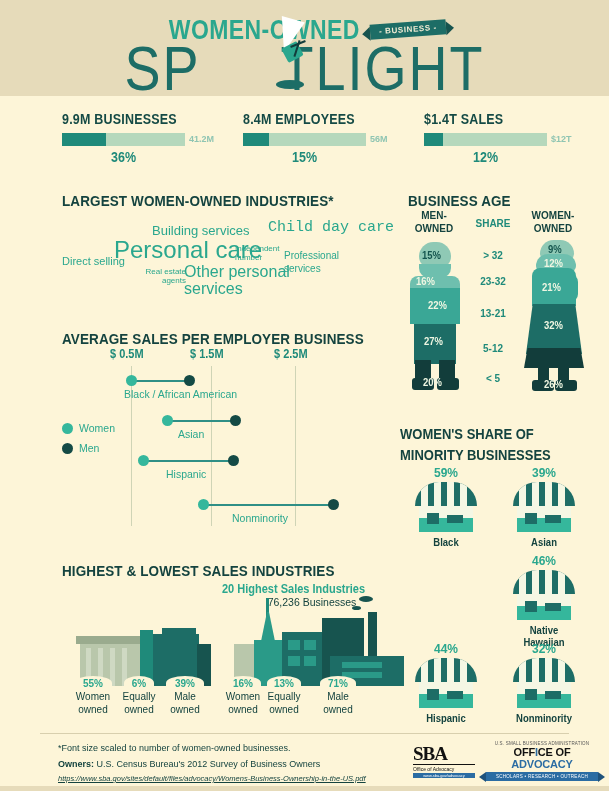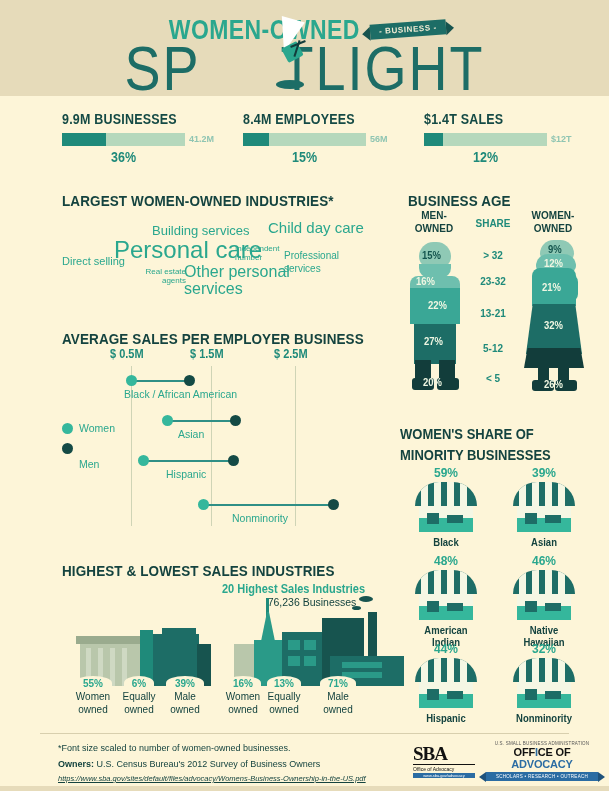--- a/index.html
+++ b/index.html
@@ -261,21 +261,21 @@
       </div>
       <div class="stat-pct" style="width:123px;">12%</div>
     </div>
   </div>
 
   <div class="sec-title" style="position:absolute; left:62px; top:192px;">LARGEST WOMEN-OWNED INDUSTRIES*</div>
 
   <div class="wordcloud">
     <div class="wc" style="left:0px; top:44px; font-size:11px;text-align:center;">Direct selling</div>
     <div class="wc" style="left:90px; top:12px; font-size:13px;">Building services</div>
-    <div class="wc" style="left:206px; top:8px; font-size:15px;">Child day care</div>
+    <div class="wc" style="left:206px; top:8px; font-size:15px;font-family:Liberation Mono, monospace;">Child day care</div>
     <div class="wc" style="left:52px; top:26px; font-size:24px;">Personal care</div>
     <div class="wc" style="left:173px; top:33px; font-size:8px; width:42px; white-space:normal; line-height:1.1;">Independent number</div>
     <div class="wc" style="left:222px; top:38px; font-size:10px; width:48px; white-space:normal; line-height:1.25;">Professional services</div>
     <div class="wc" style="left:80px; top:55px; font-size:8px; width:44px; white-space:normal; line-height:1.15; text-align:right;">Real estate agents</div>
     <div class="wc" style="left:122px; top:52px; font-size:16px; width:110px; white-space:normal; line-height:1.05;">Other personal services</div>
   </div>
 
   <div class="sec-title" style="position:absolute; left:408px; top:192px;">BUSINESS AGE</div>
 
   <div class="bizage">
@@ -355,21 +355,21 @@
     <div class="dot w" style="left:136px; top:173px;"></div>
     <div class="dot m" style="left:266px; top:173px;"></div>
     <div class="dp-lbl" style="left:170px; top:186px;">Nonminority</div>
 
     <div class="legend-item" style="left:0px; top:96px;">
       <span class="dot w" style="position:absolute; left:0; top:1px;"></span>
       <span style="position:absolute; left:17px; top:0;">Women</span>
     </div>
     <div class="legend-item" style="left:0px; top:116px;">
       <span class="dot m" style="position:absolute; left:0; top:1px;"></span>
-      <span style="position:absolute; left:17px; top:16px;">Men</span>
+      <span style="position:absolute; left:17px; top:0;">Men</span>
     </div>
   </div>
 
   <div class="shops">
     <div class="shops-title">
       <span>WOMEN'S SHARE OF</span><br>
       <span>MINORITY BUSINESSES</span>
     </div>
 
     <div class="shop" style="left:6px;  top:42px;">
@@ -399,37 +399,20 @@
             <i style="left:45px"></i>
           </div>
         <div class="shop-body"></div>
           <div class="shop-base"></div>
         <div class="shop-win1"></div>
           <div class="shop-win2"></div>
       </div>
       <div class="shop-lbl">Asian</div>
     </div>
 
-    <div class="shop" style="left:6px;  top:130px;">
-      <div class="shop-pct">48%</div>
-      <div class="shop-icon">
-        <div class="awning">
-            <i style="left:6px"></i>
-            <i style="left:19px"></i>
-            <i style="left:32px"></i>
-            <i style="left:45px"></i>
-          </div>
-        <div class="shop-body"></div>
-          <div class="shop-base"></div>
-        <div class="shop-win1"></div>
-          <div class="shop-win2"></div>
-      </div>
-      <div class="shop-lbl" style="white-space:pre-line;">American
-Indian</div>
-    </div>
 
     <div class="shop" style="left:104px; top:130px;">
       <div class="shop-pct">46%</div>
       <div class="shop-icon">
         <div class="awning">
             <i style="left:6px"></i>
             <i style="left:19px"></i>
             <i style="left:32px"></i>
             <i style="left:45px"></i>
           </div>

